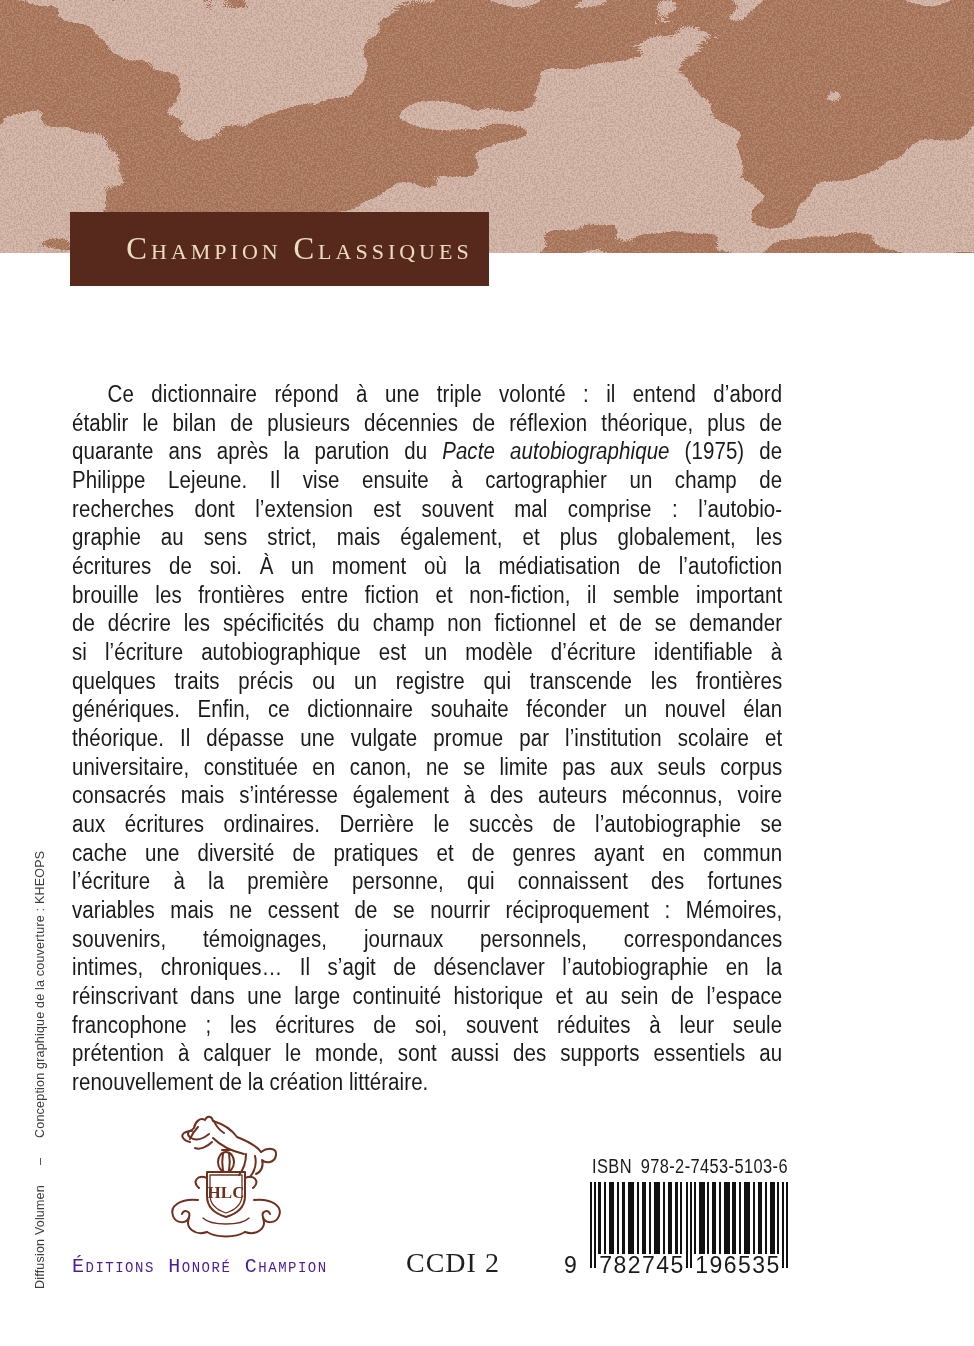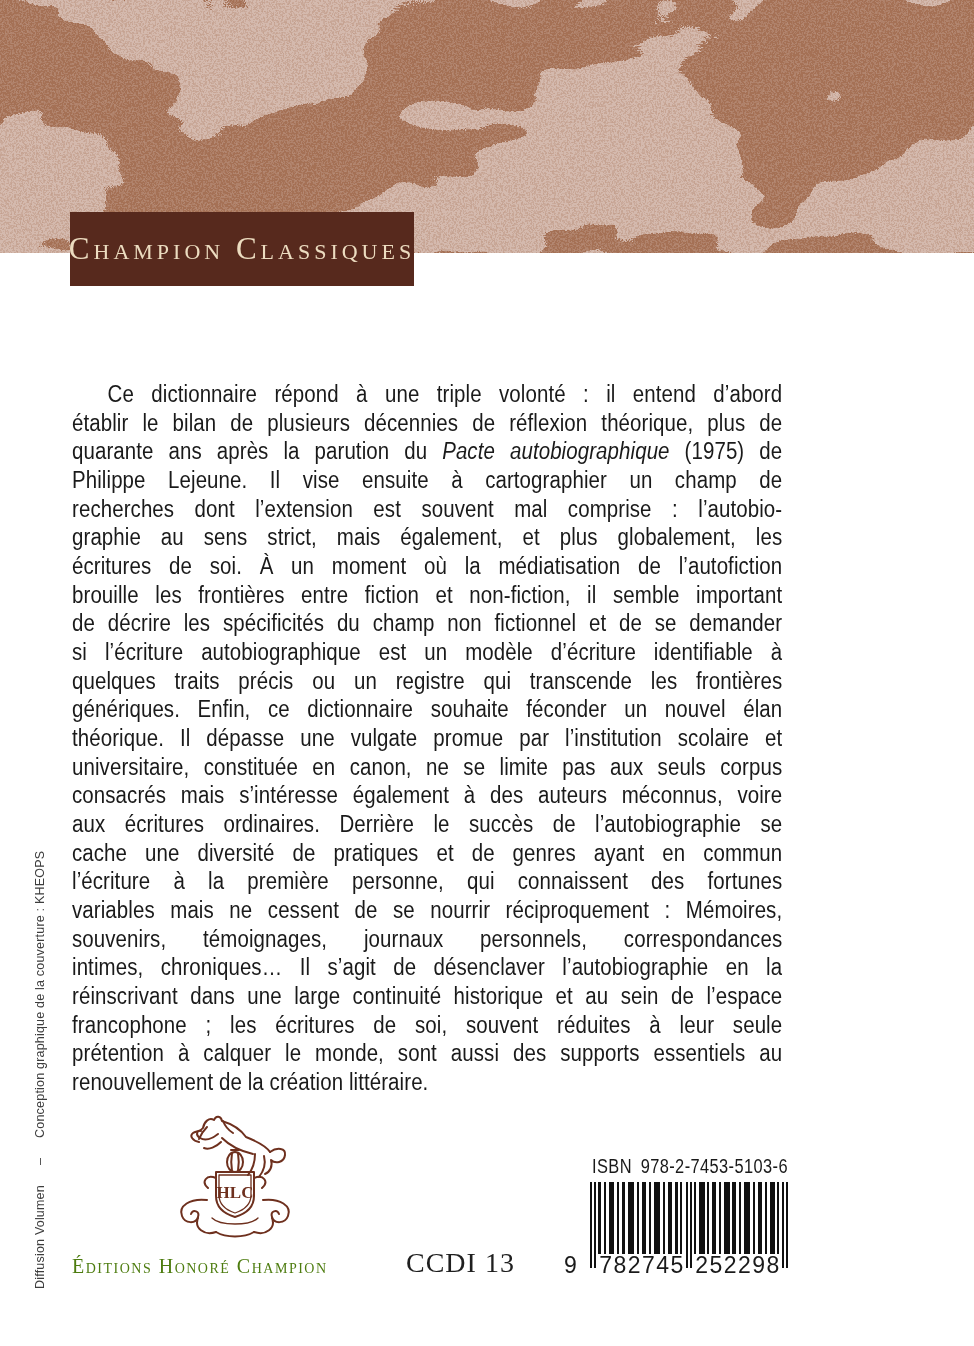--- a/index.html
+++ b/index.html
@@ -3,47 +3,47 @@
 <meta charset="utf-8">
 <style>
   html,body{margin:0;padding:0;background:#ffffff;}
   .page{position:relative;width:974px;height:1346px;background:#ffffff;overflow:hidden;
         font-family:"Liberation Sans",sans-serif;color:#1a1a1a;}
 
   
   .marble{position:absolute;left:0;top:0;width:974px;height:253px;}
 
   
-  .banner{position:absolute;left:70px;top:212px;width:344px;height:74px;background:#57291d;
-          display:flex;align-items:center;justify-content:center;z-index:3;}
+  .banner{position:absolute;left:70px;top:212px;width:379px;height:74px;background:#57291d;
+          display:flex;align-items:center;justify-content:center;z-index:3;padding-left:40px;}
   .banner-label{font-family:"Liberation Serif",serif;font-variant:small-caps;
           font-size:31px;letter-spacing:4px;color:#ecdcc0;white-space:nowrap;}
 
   
   .blurb{position:absolute;left:72px;top:380px;width:798px;}
   .line{width:798px;height:28.68px;font-size:23px;line-height:28.68px;
         text-align:justify;text-align-last:justify;overflow:hidden;
         transform:scaleX(0.89);transform-origin:0 0;letter-spacing:0.1px;}
   .line.indent{text-indent:40px;}
   .line.last{text-align-last:left;}
   .italic{font-style:italic;}
 
   
   .spine-credit{position:absolute;left:31px;top:1289px;width:436px;height:17px;
         transform:rotate(-90deg);transform-origin:0 0;
         display:flex;align-items:center;column-gap:20px;
         font-size:12.5px;color:#3d3d3d;letter-spacing:0.2px;white-space:nowrap;}
 
   
-  .logo{position:absolute;left:160px;top:1114px;width:150px;height:134px;}
+  .logo{position:absolute;left:151px;top:1114px;width:150px;height:134px;}
 
   
   .publisher-name{position:absolute;left:72px;top:1255px;
-        font-family:Liberation Serif, serif;font-variant:small-caps;
-        font-size:20px;letter-spacing:1.5px;color:#4d7c0f;white-space:nowrap;}
+        font-family:Liberation Mono, monospace;font-variant:small-caps;
+        font-size:20px;letter-spacing:1.5px;color:#4c1d95;white-space:nowrap;}
   .collection-code{position:absolute;left:406px;top:1247px;
         font-family:"Liberation Serif",serif;font-size:28px;letter-spacing:1px;color:#1f1f1f;}
 
   
   .price{position:absolute;left:560px;top:1126px;width:222px;text-align:right;font-size:27px;}
   .price .scale{display:inline-block;transform:scaleX(0.82);transform-origin:100% 50%;white-space:nowrap;}
   .isbn{position:absolute;left:592px;top:1154px;font-size:20.5px;white-space:nowrap;
         transform:scaleX(0.8);transform-origin:0 0;letter-spacing:0.5px;}
   .isbn .isbn-label{margin-right:11px;}
   .barcode{position:absolute;left:562px;top:1182px;width:230px;height:104px;}
@@ -151,21 +151,21 @@
         <path d="M103,86 C120,84 132,92 128,102 C125,110 114,110 112,103 C110,97 117,95 119,100"></path>
         <path d="M38,104 C34,114 44,122 56,118 M112,104 C116,114 106,122 94,118"></path>
         <path d="M56,118 C66,124 84,124 94,118"></path>
         <path d="M52,104 C60,112 90,112 98,104" stroke-width="1.3"></path>
       </g>
       <text x="75" y="84" text-anchor="middle" font-size="17" font-weight="bold" fill="#6e301e" font-family="Liberation Serif, serif">HLC</text>
     </svg>
   </div>
 
   <div class="publisher-name">Éditions Honoré Champion</div>
-  <div class="collection-code">CCDI 13</div>
+  <div class="collection-code">CCDI 2</div>
 
   <div class="isbn">
     <span class="isbn-label">ISBN</span><span>978-2-7453-5103-6</span>
   </div>
 
   <div class="barcode">
     <svg width="198" height="88" viewBox="0 0 198 88">
       <g fill="#111111">
         <rect x="0" y="0" width="2" height="86"></rect>
           <rect x="4" y="0" width="2" height="86"></rect>
@@ -198,16 +198,16 @@
         <rect x="168" y="0" width="4" height="72"></rect>
           <rect x="175" y="0" width="2" height="72"></rect>
         <rect x="180" y="0" width="5" height="72"></rect>
           <rect x="187" y="0" width="2" height="72"></rect>
         <rect x="192" y="0" width="2" height="86"></rect>
           <rect x="196" y="0" width="2" height="86"></rect>
       </g>
     </svg>
     <span class="bc-digit bc-lead">9</span>
     <span class="bc-digit bc-g1">782745</span>
-    <span class="bc-digit bc-g2">252298</span>
+    <span class="bc-digit bc-g2">196535</span>
   </div>
 
 </div>
 
 </body></html>

